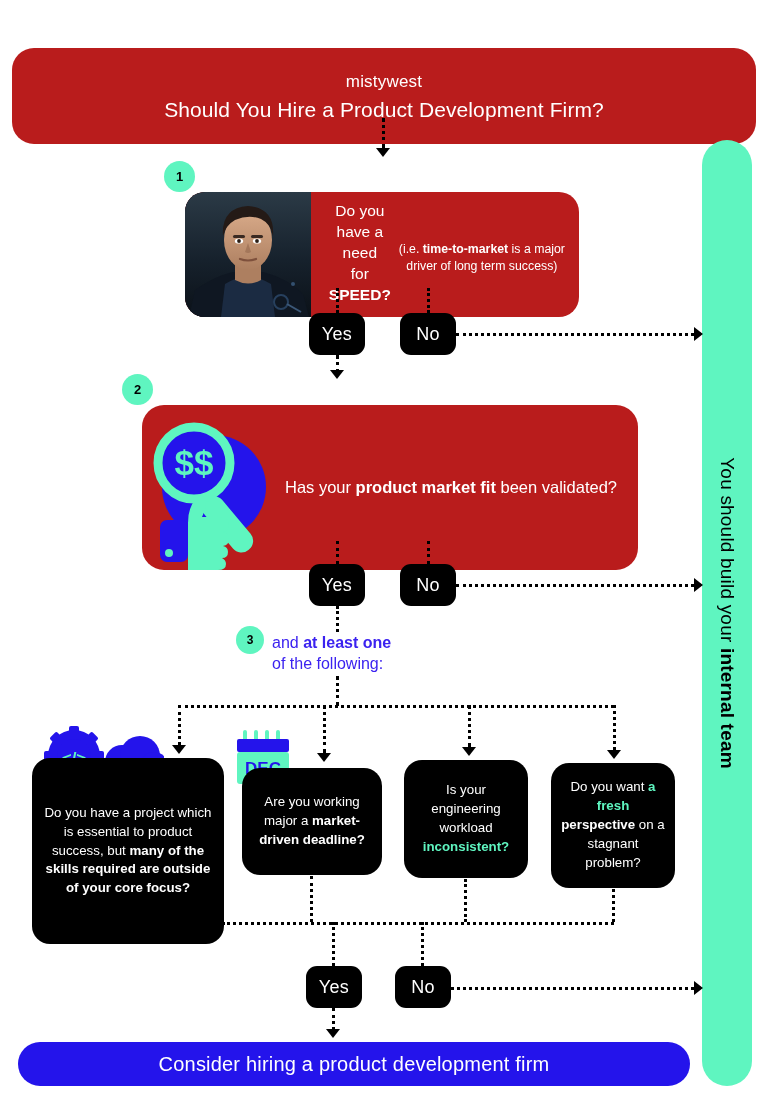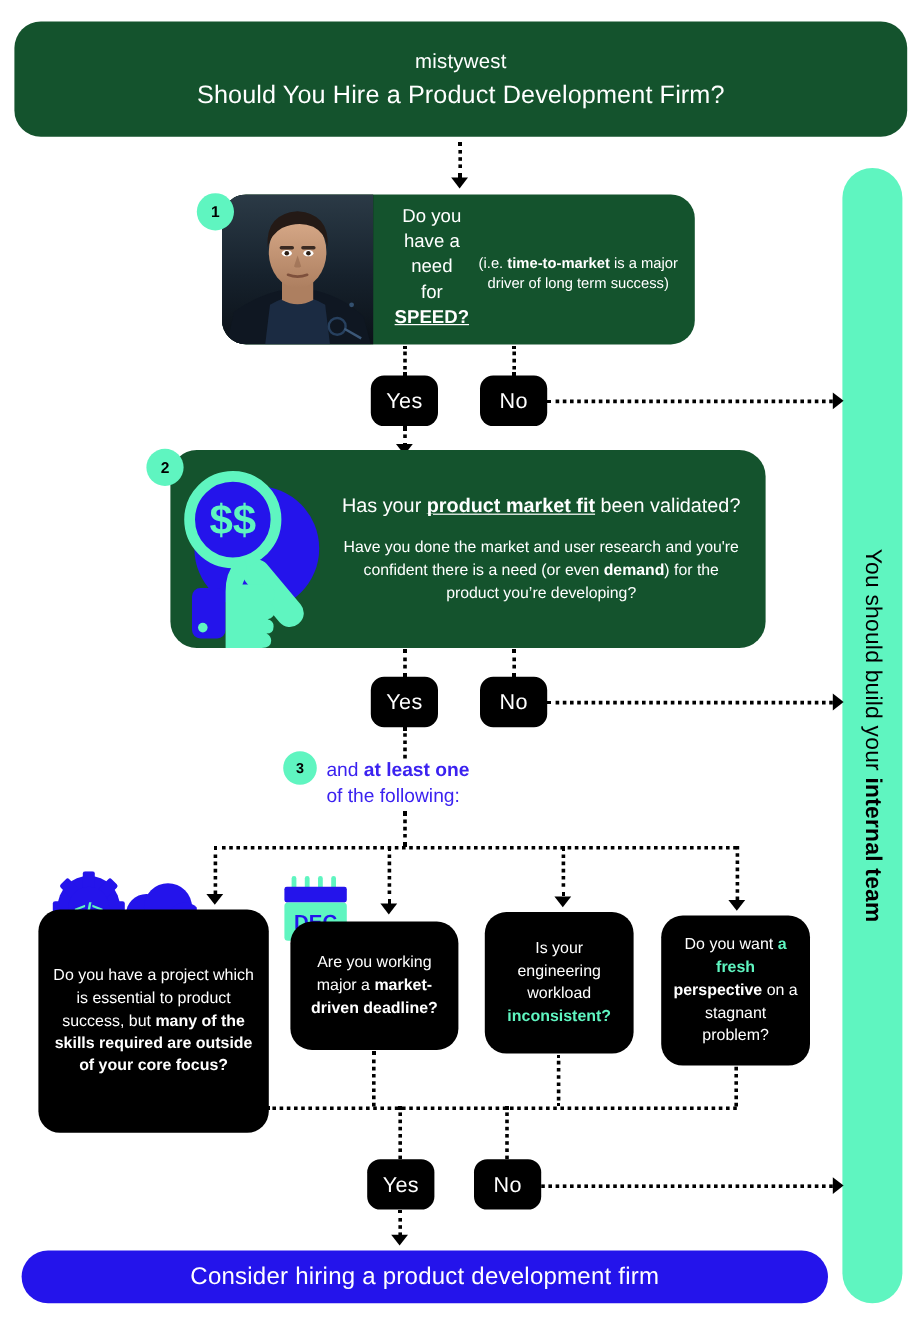--- a/index.html
+++ b/index.html
@@ -15,24 +15,25 @@
     position: relative;
     width: 768px;
     height: 1104px;
     background: #ffffff;
     overflow: hidden;
   }
   .abs { position: absolute; }
 
   
   .card {
-    background: #14532d;
+    background: #b91c1c;
     color: #ffffff;
     border-radius: 18px;
     box-sizing: border-box;
+    margin-top: 30px;
   }
 
   
   #header-card {
     left: 12px; top: 18px; width: 744px; height: 96px;
     border-radius: 22px;
     display: flex; flex-direction: column;
     align-items: center; justify-content: center;
   }
   #brand {
@@ -101,21 +102,21 @@
     display: flex; flex-direction: row;
     align-items: center; justify-content: center;
     padding: 6px 12px 8px 12px;
     text-align: center;
   }
   .q-main {
     font-size: 15.5px;
     line-height: 1.35;
     color: #ffffff;
   }
-  .q-main b { font-weight: 700; text-decoration: underline; }
+  .q-main b { font-weight: 700; }
   .q-sub {
     font-size: 12.3px;
     line-height: 1.42;
     color: #ffffff;
     margin-top: 9px;
   }
   .q-sub b { font-weight: 700; }
 
   
   .yn {
@@ -313,23 +314,20 @@
         <rect x="18" y="115" width="28" height="42" rx="7" fill="#2414EB"></rect>
         <circle cx="27" cy="148" r="4" fill="#5FF5C0"></circle>
 
         <path d="M46 118 q0-16 8-24 q7-7 9 1 q2 7 -3 17 l18 0 q9 0 9 8 q0 6 -6 7 q6 1 6 7 q0 6 -6 7 q5 1 5 6 q0 6 -6 6 q4 2 4 6 q0 6 -8 6 l-30 0 Z" fill="#5FF5C0"></path>
       </svg>
     </div>
     <div id="q2-text">
       <div class="q-main">
         <span>Has your </span><b>product market fit</b><span> been validated?</span>
       </div>
-      <div class="q-sub">
-        <span>Have you done the market and user research and you're confident there is a need (or even </span><b>demand</b><span>) for the product you’re developing?</span>
-      </div>
     </div>
   </div>
 
   <div class="abs vline" style="left:336px; top:541px; height:23px;"></div>
   <div class="abs vline" style="left:427px; top:541px; height:23px;"></div>
 
   <div class="yn abs" style="left:309px; top:564px;">Yes</div>
   <div class="yn abs" style="left:400px; top:564px;">No</div>
 
   <div class="abs hline" style="left:456px; top:584px; width:244px;"></div>

